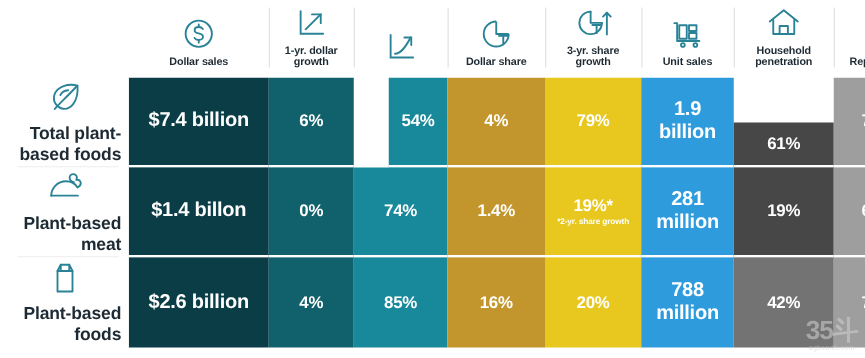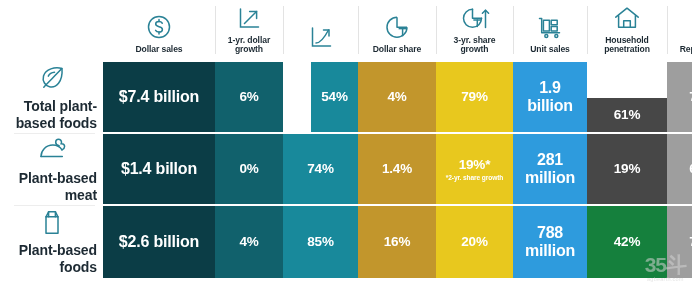--- a/index.html
+++ b/index.html
@@ -341,21 +341,21 @@
     </div>
     <div class="cell" style="background: rgb(194, 150, 44); border-bottom: none;">
       <div class="big">16%</div>
     </div>
     <div class="cell" style="background: rgb(232, 200, 30); border-bottom: none;">
       <div class="big">20%</div>
     </div>
     <div class="cell two" style="background: rgb(46, 155, 221); border-bottom: none;">
       <div class="big">788 million</div>
     </div>
-    <div class="cell" style="background: #15803d; border-bottom: none;">
+    <div class="cell" style="background: #737373; border-bottom: none;">
       <div class="big">42%</div>
     </div>
     <div class="cell" style="background: rgb(158, 158, 158); border-bottom: none;">
       <div class="big">76%</div>
     </div>
 
   </div>
 
   <div class="watermark">
     <div class="wm-mark">35斗</div>

